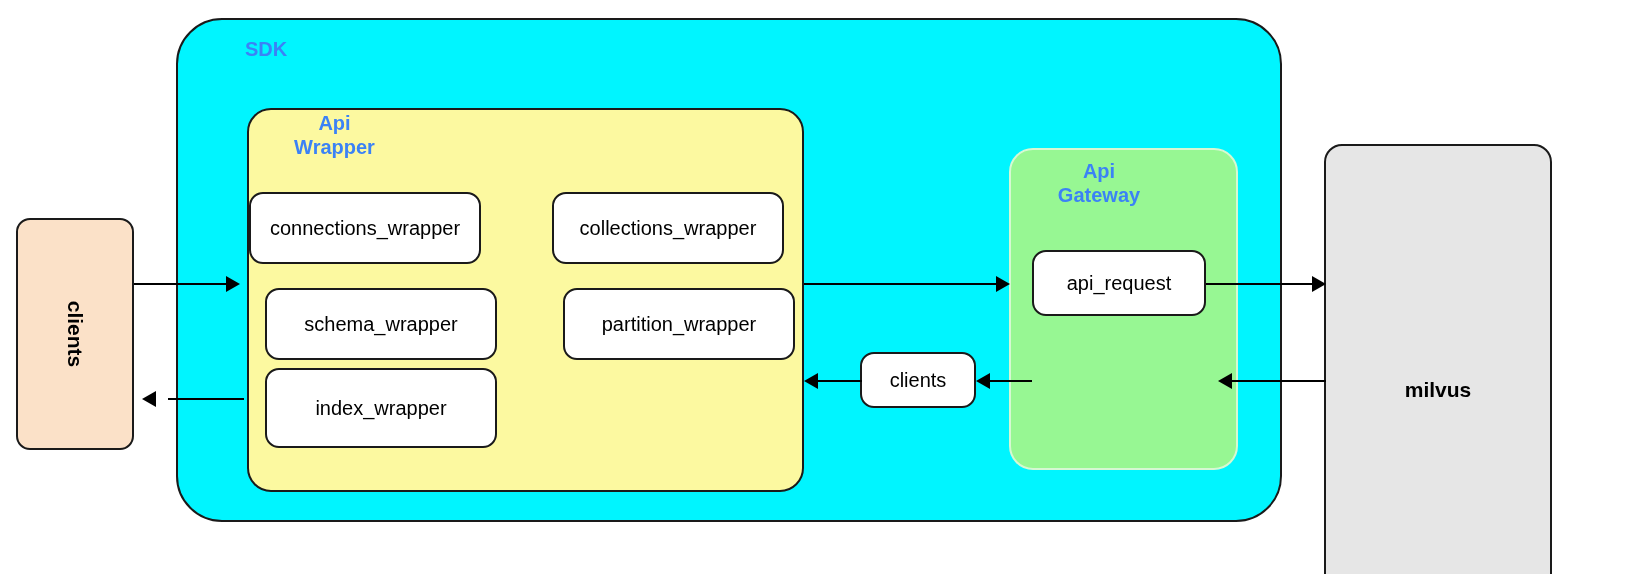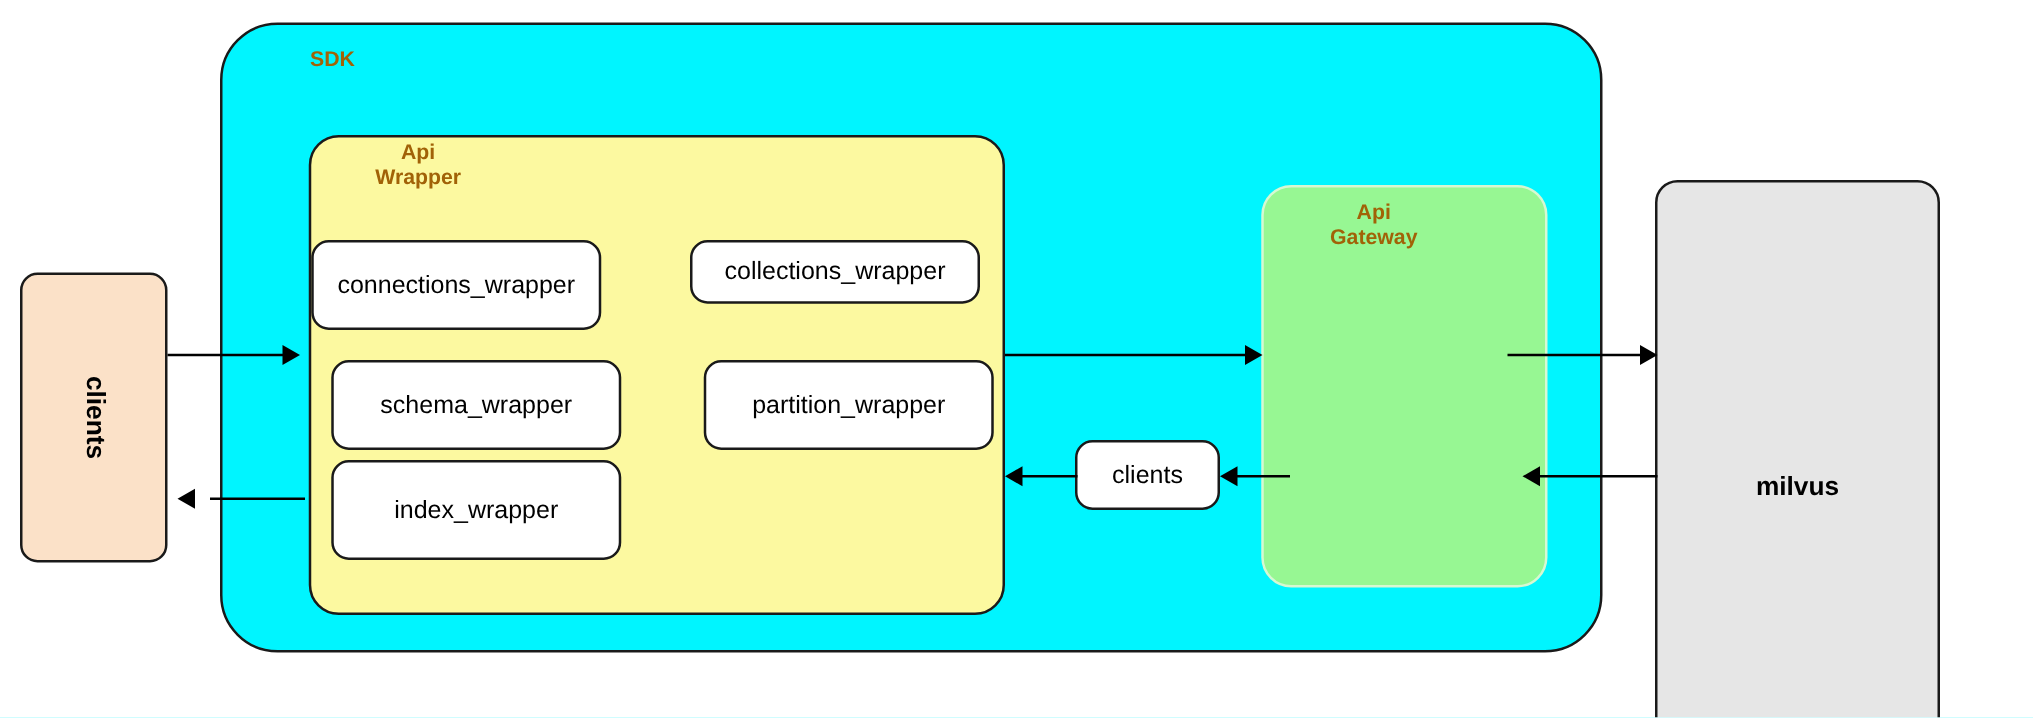--- a/index.html
+++ b/index.html
@@ -56,22 +56,22 @@
     height: 322px;
     background: #97f793;
     border-radius: 24px;
     border: 2px solid #d6f8d2;
   }
 
   
   .container-title {
     position: absolute;
     font-weight: bold;
-    font-size: 17px;
-    color: #a16207;
+    font-size: 20px;
+    color: #3b82f6;
     line-height: 1.18;
     white-space: pre-line;
     text-align: center;
     pointer-events: none;
   }
   .title-sdk   { left: 176px; top: 38px;  width: 180px; }
   .title-wrapper { left: 247px; top: 112px; width: 175px; }
   .title-gateway { left: 1009px; top: 160px; width: 180px; }
 
   
@@ -79,21 +79,21 @@
     background: #ffffff;
     border: 2px solid #1a1a1a;
     border-radius: 14px;
     font-size: 20px;
     color: #000000;
     font-weight: normal;
   }
 
   
   .n-connections { left: 249px; top: 192px; width: 232px; height: 72px; }
-  .n-collections { left: 552px; top: 192px; width: 232px; height: 51px; }
+  .n-collections { left: 552px; top: 192px; width: 232px; height: 72px; }
   .n-schema      { left: 265px; top: 288px; width: 232px; height: 72px; }
   .n-partition   { left: 552px; top: 288px; width: 232px; height: 72px; margin-left: 11px; }
   .n-index       { left: 265px; top: 368px; width: 232px; height: 80px; }
   .n-utility     { left: 552px; top: 384px; width: 232px; height: 72px; }
 
   
   .n-api-request  { left: 1032px; top: 250px; width: 174px; height: 66px; }
   .n-api-response { left: 1032px; top: 352px; width: 174px; height: 66px; }
 
   
@@ -182,20 +182,21 @@
   <div class="box container-gateway"></div>
   <div class="container-title title-gateway">Api
 Gateway</div>
 
   <div class="box node n-connections">connections_wrapper</div>
   <div class="box node n-collections">collections_wrapper</div>
   <div class="box node n-schema">schema_wrapper</div>
   <div class="box node n-partition">partition_wrapper</div>
   <div class="box node n-index">index_wrapper</div>
 
+  <div class="box node n-api-request">api_request</div>
 
   <div class="box node n-checker">clients</div>
 
   <div class="box e-clients">
     <span class="vlabel">clients</span>
   </div>
 
   <div class="box e-milvus">milvus</div>
 
   <div class="arrow-line a1-line"></div>

